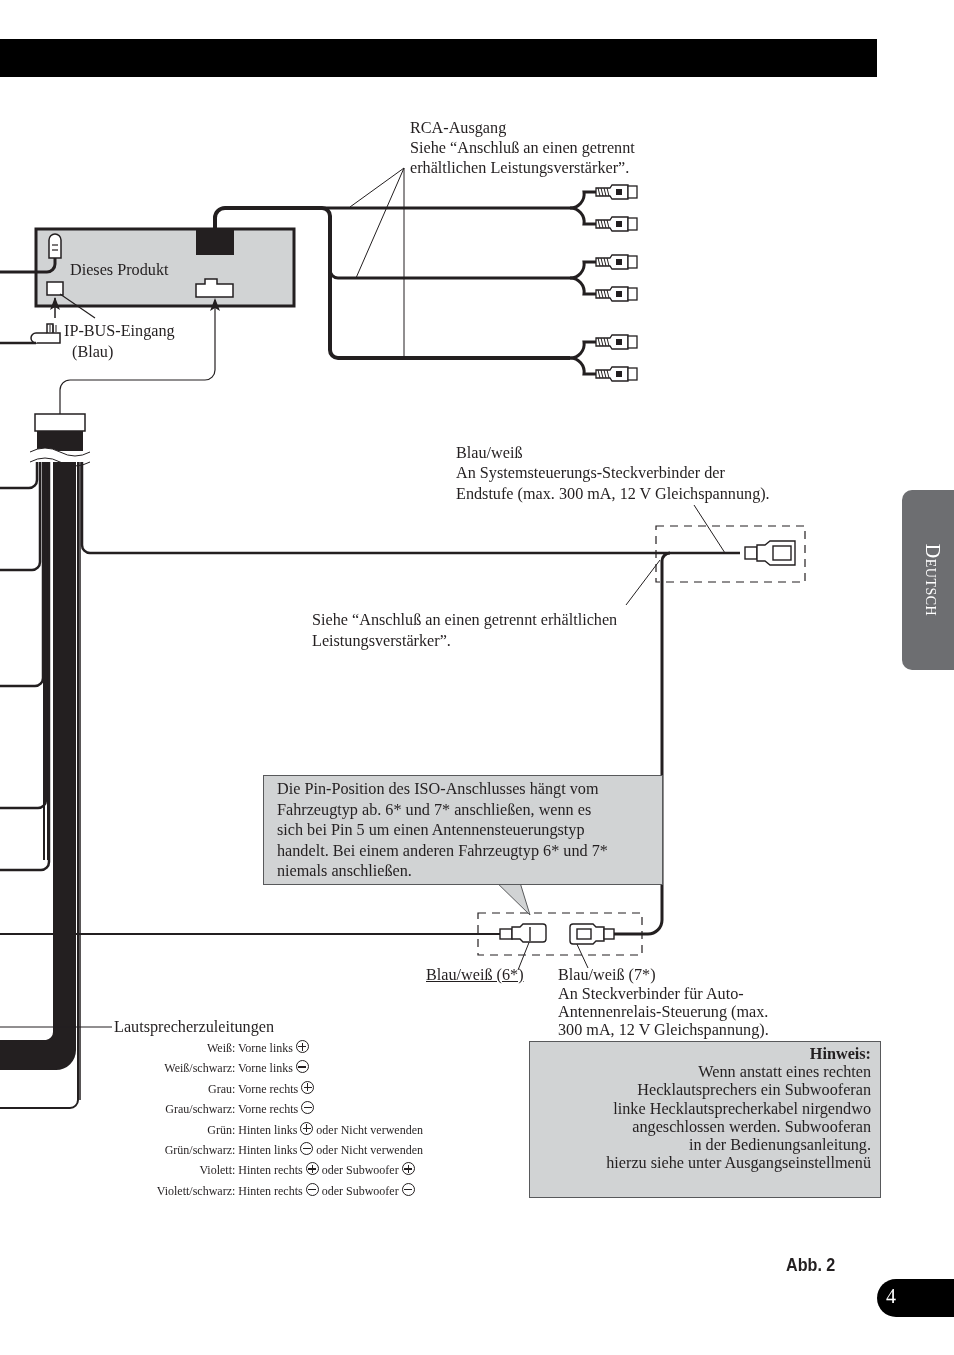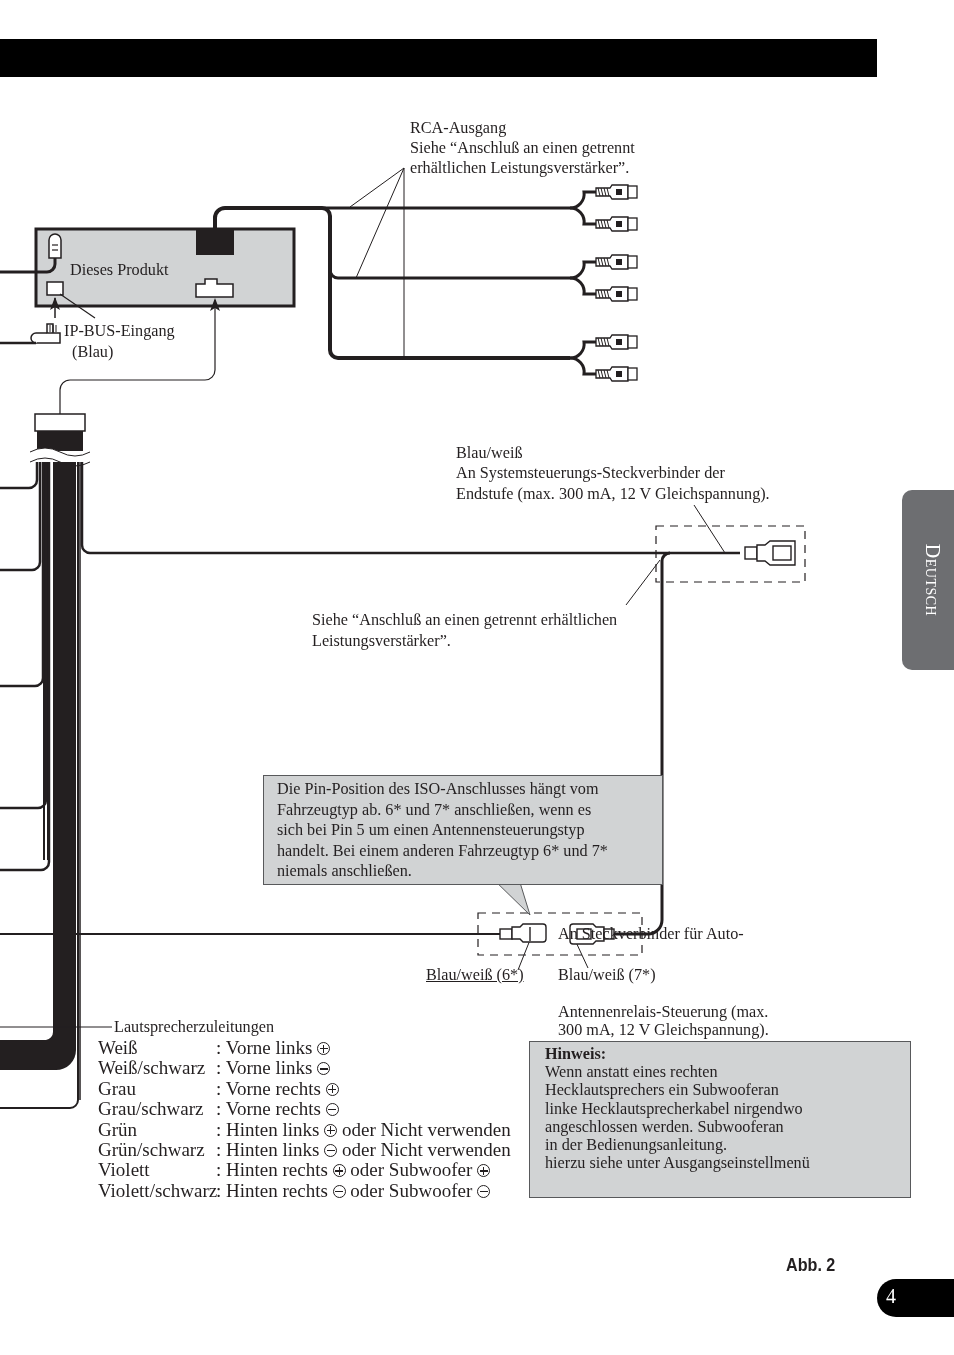--- a/index.html
+++ b/index.html
@@ -13,21 +13,21 @@
   .side-tab { position: absolute; left: 902px; top: 490px; width: 60px; height: 180px;
               background: #6d6e71; border-radius: 10px 0 0 10px; }
   .side-tab span { position: absolute; left: 50%; top: 50%; transform: translate(-50%,-50%) rotate(90deg);
                    color: #fff; font-size: 20px; letter-spacing: 0.5px; white-space: nowrap;
                    font-variant: small-caps; }
   .fig-label { position: absolute; left: 786px; top: 1254px; font-family: "Liberation Sans", "DejaVu Sans", sans-serif;
                font-weight: bold; font-size: 19px; transform: scaleX(0.85); transform-origin: left; }
   .page-tab { position: absolute; left: 877px; top: 1279px; width: 77px; height: 38px; background: #000;
               border-radius: 19px 0 0 19px; }
   .page-tab span { position: absolute; left: 9px; top: 6px; color: #fff; font-size: 20px; }
-  .spk-table { position: absolute; left: 98px; top: 1038px; font-size: 19px; line-height: 20.4px; }
+  .spk-table { position: absolute; left: 114px; top: 1038px; font-size: 12px; line-height: 20.4px; text-align: right; }
   .spk-row { display: flex; white-space: nowrap; }
   .spk-color { width: 118px; }
   .sym { display: inline-block; width: 13px; height: 13px; border: 1.2px solid #231f20; border-radius: 50%;
          position: relative; vertical-align: -1px; box-sizing: border-box; }
   .sym::before { content: ""; position: absolute; left: 1.5px; right: 1.5px; top: 50%; height: 1.2px; margin-top: -0.6px; background: #231f20; }
   .sym.plus::after { content: ""; position: absolute; top: 1.5px; bottom: 1.5px; left: 50%; width: 1.2px; margin-left: -0.6px; background: #231f20; }
 </style>
 </head>
 <body>
 
@@ -208,21 +208,21 @@
 <div class="callout" style="left:263px;top:767px;width:400px;height:110px;padding:3px 13px;margin-top:8px;">
   <div>Die Pin-Position des ISO-Anschlusses hängt vom</div>
   <div>Fahrzeugtyp ab. 6* und 7* anschließen, wenn es</div>
   <div>sich bei Pin 5 um einen Antennensteuerungstyp</div>
   <div>handelt. Bei einem anderen Fahrzeugtyp 6* und 7*</div>
   <div>niemals anschließen.</div>
 </div>
 
 <div class="txt" style="left:426px;top:965px;text-decoration:underline;">Blau/weiß (6*)</div>
 <div class="txt" style="left:558px;top:965px;">Blau/weiß (7*)</div>
-<div class="txt" style="left:558px;top:924px;text-align:center;">An Steckverbinder für Auto-</div>
+<div class="txt" style="left:558px;top:984px;text-align:center;">An Steckverbinder für Auto-</div>
 <div class="txt" style="left:558px;top:1002px;">Antennenrelais-Steuerung (max.</div>
 <div class="txt" style="left:558px;top:1020px;">300 mA, 12 V Gleichspannung).</div>
 
 <div class="txt" style="left:114px;top:1017px;">Lautsprecherzuleitungen</div>
 <div class="spk-table" id="spk-table">
     <div class="spk-row">
       <span class="spk-color">Weiß</span>
       <span><span>: Vorne links</span> <span class="sym plus"></span></span>
     </div>
     <div class="spk-row">
@@ -248,21 +248,21 @@
     <div class="spk-row">
       <span class="spk-color">Violett</span>
       <span><span>: Hinten rechts</span> <span class="sym plus"></span> <span>oder Subwoofer</span> <span class="sym plus"></span></span>
     </div>
     <div class="spk-row">
       <span class="spk-color">Violett/schwarz</span>
       <span><span>: Hinten rechts</span> <span class="sym minus"></span> <span>oder Subwoofer</span> <span class="sym minus"></span></span>
     </div>
   </div>
 
-<div class="callout" style="left:529px;top:1041px;width:382px;height:157px;padding:3px 15px;line-height:18.2px;">
+<div class="callout" style="left:529px;top:1041px;width:352px;height:157px;padding:3px 9px;line-height:18.2px;text-align:right;">
   <div style="font-weight:bold;">Hinweis:</div>
   <div>Wenn anstatt eines rechten</div>
   <div>Hecklautsprechers ein Subwooferan</div>
   <div>linke Hecklautsprecherkabel nirgendwo</div>
   <div>angeschlossen werden. Subwooferan</div>
   <div>in der Bedienungsanleitung.</div>
   <div>hierzu siehe unter Ausgangseinstellmenü</div>
 </div>
 
 <div class="side-tab">

